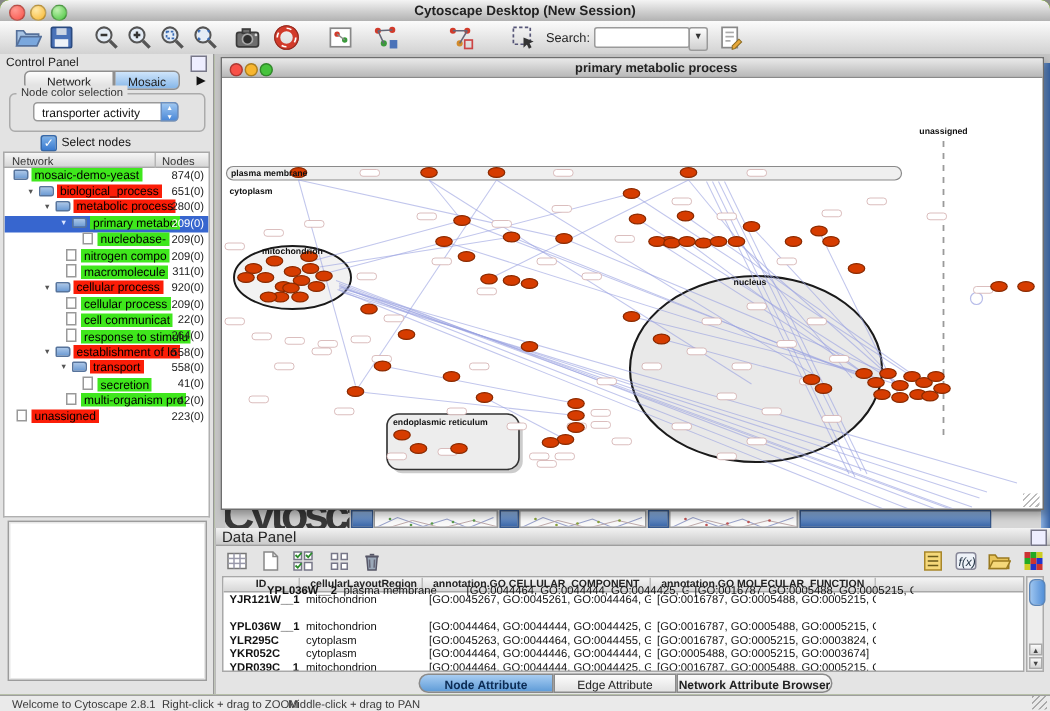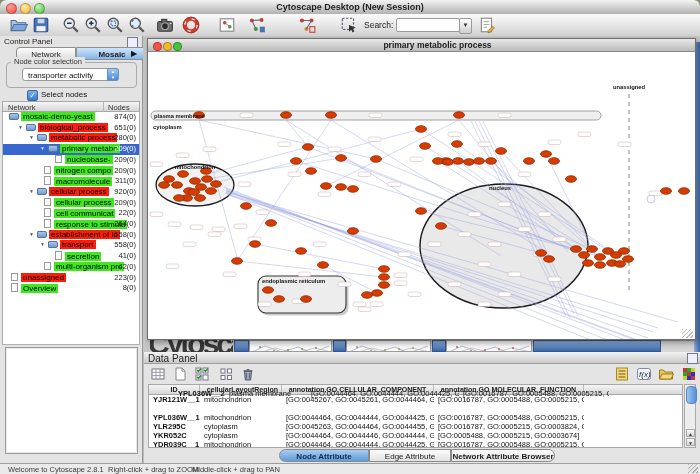--- a/index.html
+++ b/index.html
@@ -19,21 +19,21 @@
   #searchlbl{left:364px;top:6px;font-size:8.5px;color:#222;}
   #searchbox{left:396px;top:4px;width:62px;height:12px;background:#fff;border:1px solid #9a9a9a;border-radius:2px;}
   #searcharr{left:459px;top:4px;width:11px;height:14px;background:linear-gradient(#fdfdfd,#cfcfcf);border:1px solid #9a9a9a;border-radius:2px;font-size:6px;text-align:center;line-height:13px;color:#333;}
   
   #cpanel{left:0;top:36px;width:142px;height:427px;background:#e3e3e3;border-right:1px solid #979797;}
   #cp-title{left:4px;top:1px;font-size:8px;color:#222;}
   .floatic{width:9px;height:9px;border:1px solid #778;background:#eef;}
   #cp-float{left:127px;top:1px;}
   .tab{position:absolute;top:11px;height:13px;border:1px solid #8f8f8f;font-size:8px;line-height:13px;text-align:center;color:#222;background:linear-gradient(#fdfdfd,#dcdcdc);box-sizing:border-box;}
   #tab-network{left:16px;width:60px;border-radius:4px 0 0 4px;}
-  #tab-mosaic{left:76px;width:72px;border-radius:0 4px 4px 0;background:linear-gradient(#cfe5fb,#85b6e8);font-weight:bold;}
+  #tab-mosaic{left:76px;width:44px;border-radius:0 4px 4px 0;background:linear-gradient(#cfe5fb,#85b6e8);font-weight:normal;}
   #tab-more{left:131px;top:13px;font-size:8px;color:#111;}
   #groupbox{left:6px;top:26px;width:129px;height:24px;border:1px solid #ababab;border-radius:4px;}
   #grouplbl{left:11px;top:21px;font-size:7.5px;color:#333;background:#e3e3e3;padding:0 3px;}
   #combo{left:22px;top:32px;width:97px;height:13px;background:#fff;border:1px solid #9a9a9a;border-radius:3px;font-size:8px;line-height:13px;padding-left:5px;box-sizing:border-box;color:#111;}
   #combo-step{left:107px;top:32px;width:12px;height:13px;background:linear-gradient(#9ec7f2,#4d8ad8);border-radius:0 3px 3px 0;color:#fff;font-size:4.5px;text-align:center;line-height:5.5px;border:1px solid #6b8fc0;box-sizing:border-box;}
   #checkbox{left:27px;top:54px;width:9px;height:9px;background:linear-gradient(#7db1e8,#3a7bd0);border:1px solid #3668a8;border-radius:2px;color:#fff;font-size:8px;line-height:9px;text-align:center;}
   #checklbl{left:41px;top:54px;font-size:8px;color:#111;}
   #treehdr{left:2px;top:65px;width:138px;height:11px;background:linear-gradient(#f6f6f6,#d6d6d6);border:1px solid #a8a8a8;box-sizing:border-box;font-size:7.5px;color:#333;}
   #treehdr .h1{position:absolute;left:5px;top:1px;}
   #treehdr .h2{position:absolute;left:105px;top:1px;}
@@ -302,21 +302,20 @@
         <div class="trow" style="top: 64.2px;"><span style="display:inline-block;width:37px"></span><span style="display:inline-block;width:2px"></span><span class="docic"></span><span class="lbl green">macromolecule</span><span class="cnt">311(0)</span></div>
         <div class="trow" style="top: 74.9px;"><span style="display:inline-block;width:26px"></span><span class="tri">▼</span><span class="fold"></span><span class="lbl red">cellular process</span><span class="cnt">920(0)</span></div>
         <div class="trow" style="top: 85.6px;"><span style="display:inline-block;width:37px"></span><span style="display:inline-block;width:2px"></span><span class="docic"></span><span class="lbl green">cellular process</span><span class="cnt">209(0)</span></div>
         <div class="trow" style="top: 96.3px;"><span style="display:inline-block;width:37px"></span><span style="display:inline-block;width:2px"></span><span class="docic"></span><span class="lbl green">cell communicat</span><span class="cnt">22(0)</span></div>
         <div class="trow" style="top: 107px;"><span style="display:inline-block;width:37px"></span><span style="display:inline-block;width:2px"></span><span class="docic"></span><span class="lbl green">response to stimulu</span><span class="cnt">264(0)</span></div>
         <div class="trow" style="top: 117.7px;"><span style="display:inline-block;width:26px"></span><span class="tri">▼</span><span class="fold"></span><span class="lbl red">establishment of lo</span><span class="cnt">558(0)</span></div>
         <div class="trow" style="top: 128.4px;"><span style="display:inline-block;width:37px"></span><span class="tri">▼</span><span class="fold"></span><span class="lbl red">transport</span><span class="cnt">558(0)</span></div>
         <div class="trow" style="top: 139.1px;"><span style="display:inline-block;width:48px"></span><span style="display:inline-block;width:2px"></span><span class="docic"></span><span class="lbl green">secretion</span><span class="cnt">41(0)</span></div>
         <div class="trow" style="top: 149.8px;"><span style="display:inline-block;width:37px"></span><span style="display:inline-block;width:2px"></span><span class="docic"></span><span class="lbl green">multi-organism pro</span><span class="cnt">42(0)</span></div>
         <div class="trow" style="top: 160.5px;"><span style="display:inline-block;width:4px"></span><span style="display:inline-block;width:2px"></span><span class="docic"></span><span class="lbl red">unassigned</span><span class="cnt">223(0)</span></div>
-        <div class="trow" style="top: 171.2px;"><span style="display:inline-block;width:4px"></span><span style="display:inline-block;width:2px"></span><span class="docic"></span><span class="lbl green">Overview</span><span class="cnt">8(0)</span></div>
       </div>
     <div id="birdseye" class="abs"></div>
   </div>
 
   <div id="desktop" class="abs"></div>
   <div id="bluestripe" class="abs"></div>
   <div id="strip" class="abs">
       <div class="seg letters" style="left: 150px; width: 83px;">
         <span>Cytoscape</span>
       </div>

